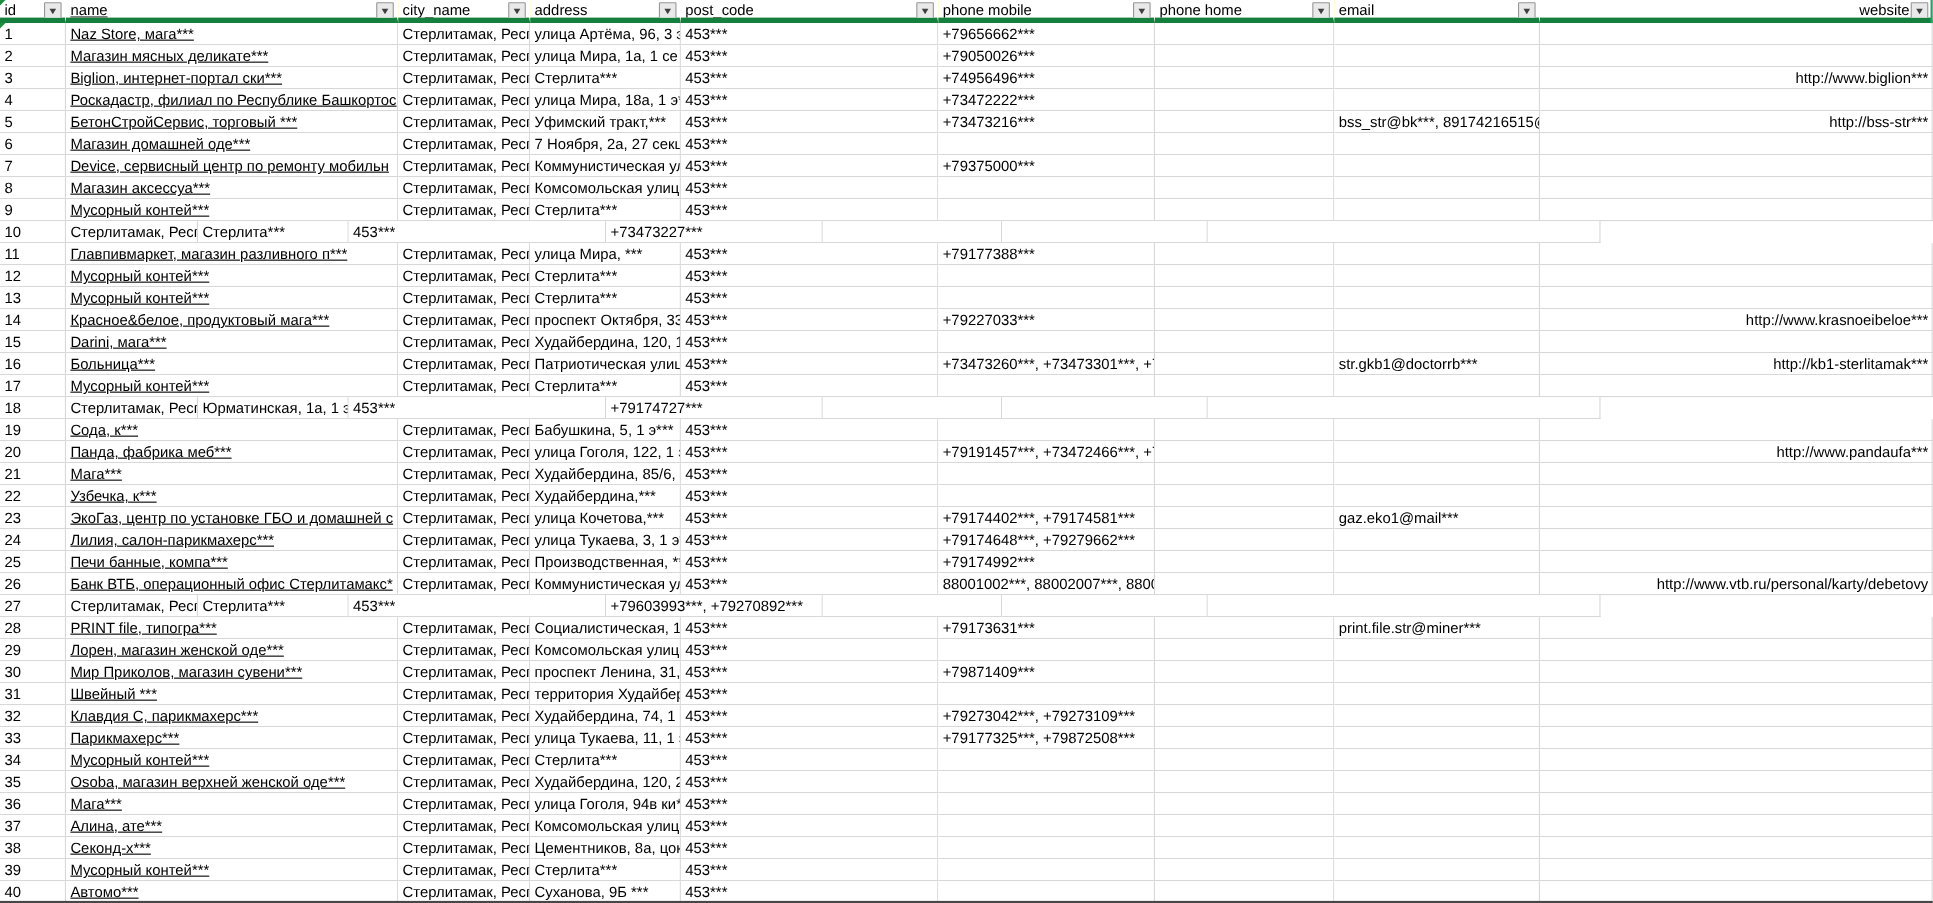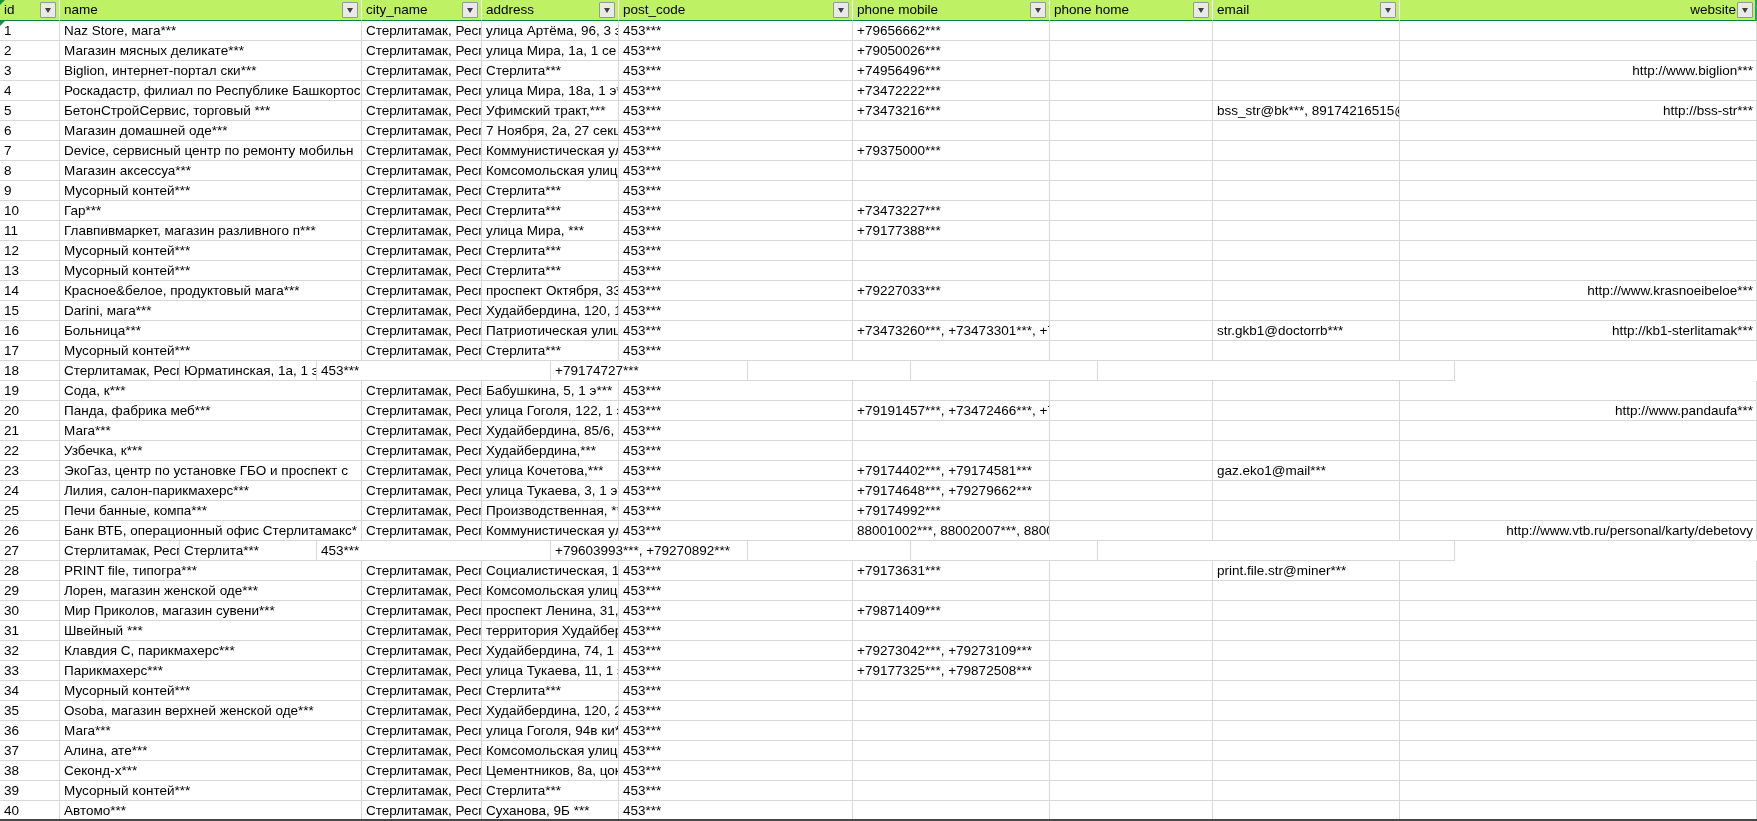--- a/index.html
+++ b/index.html
@@ -2,35 +2,35 @@
 <html><head>
 <meta charset="utf-8">
 <title>Sheet</title>
 <style>
   html,body{margin:0;padding:0;background:#ffffff;}
   body{width:1757px;height:821px;overflow:hidden;}
   .sheet{position:relative;width:1757px;height:821px;background:#ffffff;
          font-family:"Liberation Sans",sans-serif;font-size:13.5px;color:#000;}
   .hrow{display:flex;height:21px;background:#ffff00;}
   .hcell{position:relative;box-sizing:border-box;height:21px;line-height:20px;
-         padding:0 20px 0 4px;border-right:1px solid #ffffff;border-bottom:1px solid #15803d;
-         overflow:hidden;white-space:nowrap;background:#bef264;}
+         padding:0 20px 0 4px;border-right:1px solid #ffffff;border-bottom:5px solid #15803d;
+         overflow:hidden;white-space:nowrap;background:#ffffff;}
   .hlabel{font-size:13.5px;color:#000;}
   .filter-btn{position:absolute;top:2px;right:3px;width:16px;height:16px;
               background:#e9e9e9;border:1px solid #979797;border-radius:1px;
               box-sizing:border-box;display:flex;align-items:center;justify-content:center;}
   .tri{width:0;height:0;border-left:3.5px solid transparent;border-right:3.5px solid transparent;
        border-top:5px solid #3f3f3f;}
   .row{display:flex;height:20px;}
   .cell{position:relative;box-sizing:border-box;height:20px;line-height:19px;
         padding:0 3px 0 4px;border-right:1px solid #d8d8d8;border-bottom:1px solid #d8d8d8;
         overflow:hidden;white-space:nowrap;background:#ffffff;}
   .err::before{content:"";position:absolute;left:0;top:0;z-index:2;
                border-top:5px solid #1e8e3e;border-right:5px solid transparent;}
-  .col0{width:60px;}  .col1{width:302px;} .col2{width:120px;} .col3{width:137px;}
+  .col0{width:60px;}  .col1{width:302px;text-decoration:underline;} .col2{width:120px;} .col3{width:137px;}
   .col4{width:234px;} .col5{width:197px;} .col6{width:163px;} .col7{width:187px;}
   .col8{width:357px;text-align:right;}
   .hdr-edge{position:absolute;top:0;right:0;width:2px;height:21px;background:#21a366;}
   .bottom-line{position:absolute;left:0;bottom:0;width:1757px;height:2px;background:#474747;}
 </style>
 </head>
 <body>
 
 <div class="sheet">
   <div class="hrow">
@@ -157,21 +157,20 @@
         <div class="cell col2">Стерлитамак, Респ</div>
         <div class="cell col3">Стерлита***</div>
         <div class="cell col4">453***</div>
         <div class="cell col5"></div>
         <div class="cell col6"></div>
         <div class="cell col7"></div>
         <div class="cell col8"></div>
       </div>
       <div class="row">
         <div class="cell col0">10</div>
-        <div class="cell col1">Гар***</div>
         <div class="cell col2">Стерлитамак, Респ</div>
         <div class="cell col3">Стерлита***</div>
         <div class="cell col4">453***</div>
         <div class="cell col5">+73473227***</div>
         <div class="cell col6"></div>
         <div class="cell col7"></div>
         <div class="cell col8"></div>
       </div>
       <div class="row">
         <div class="cell col0">11</div>
@@ -299,21 +298,21 @@
         <div class="cell col2">Стерлитамак, Респ</div>
         <div class="cell col3">Худайбердина,***</div>
         <div class="cell col4">453***</div>
         <div class="cell col5"></div>
         <div class="cell col6"></div>
         <div class="cell col7"></div>
         <div class="cell col8"></div>
       </div>
       <div class="row">
         <div class="cell col0">23</div>
-        <div class="cell col1">ЭкоГаз, центр по установке ГБО и проспект с</div>
+        <div class="cell col1">ЭкоГаз, центр по установке ГБО и домашней с</div>
         <div class="cell col2">Стерлитамак, Респ</div>
         <div class="cell col3">улица Кочетова,***</div>
         <div class="cell col4">453***</div>
         <div class="cell col5">+79174402***, +79174581***</div>
         <div class="cell col6"></div>
         <div class="cell col7">gaz.eko1@mail***</div>
         <div class="cell col8"></div>
       </div>
       <div class="row">
         <div class="cell col0">24</div>

